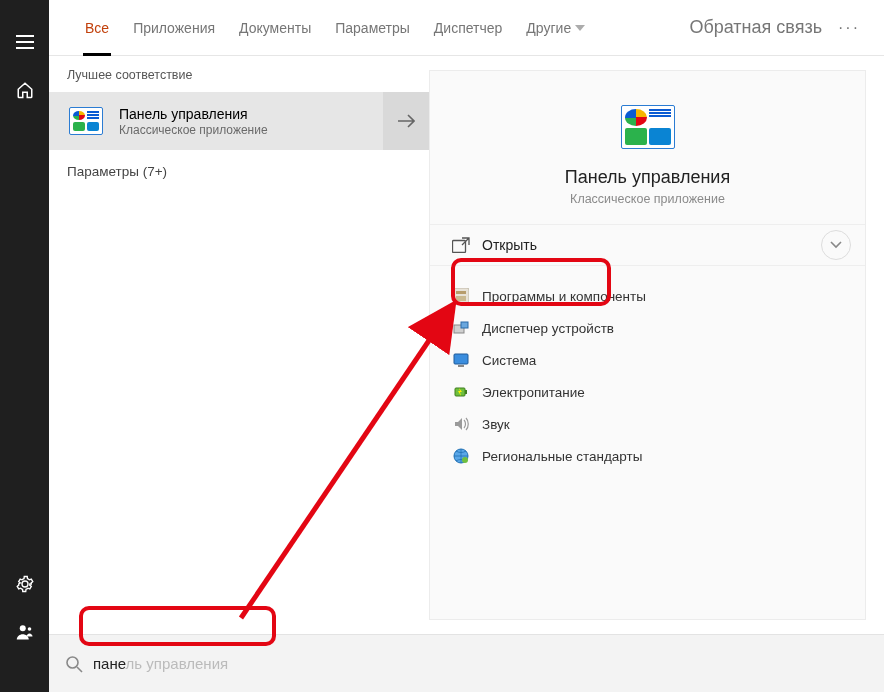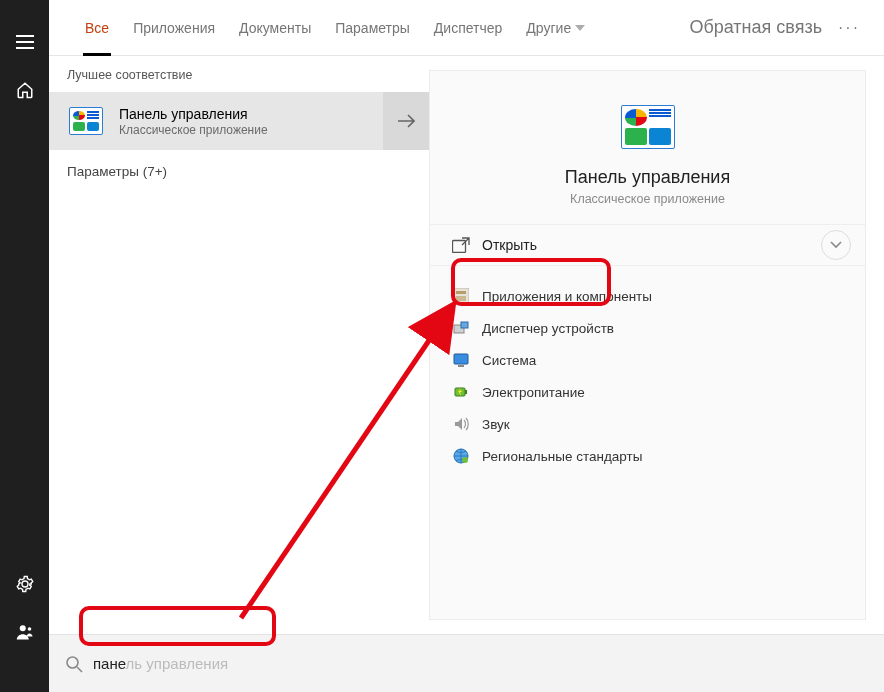--- a/index.html
+++ b/index.html
@@ -202,21 +202,21 @@
           <div class="recent">
 
             <div class="recent-item">
               <span class="ri-icon">
                 <svg width="16" height="16" viewBox="0 0 16 16">
                     <rect width="16" height="16" rx="2" fill="#e8e3d8" stroke="#bdb6a5"></rect>
                     <rect x="3" y="3" width="10" height="3" fill="#b79d6c"></rect>
                     <rect x="3" y="8" width="10" height="5" fill="#cab990"></rect>
                   </svg>
               </span>
-              <span>Приложения и компоненты</span>
+              <span>Программы и компоненты</span>
             </div>
 
             <div class="recent-item">
               <span class="ri-icon">
                 <svg width="16" height="16" viewBox="0 0 16 16">
                     <rect x="1" y="5" width="10" height="8" fill="#d0d0d0" stroke="#888"></rect>
                     <rect x="8" y="2" width="7" height="6" fill="#6aa7de" stroke="#2b6aa7"></rect>
                   </svg>
               </span>
               <span>Диспетчер устройств</span>

